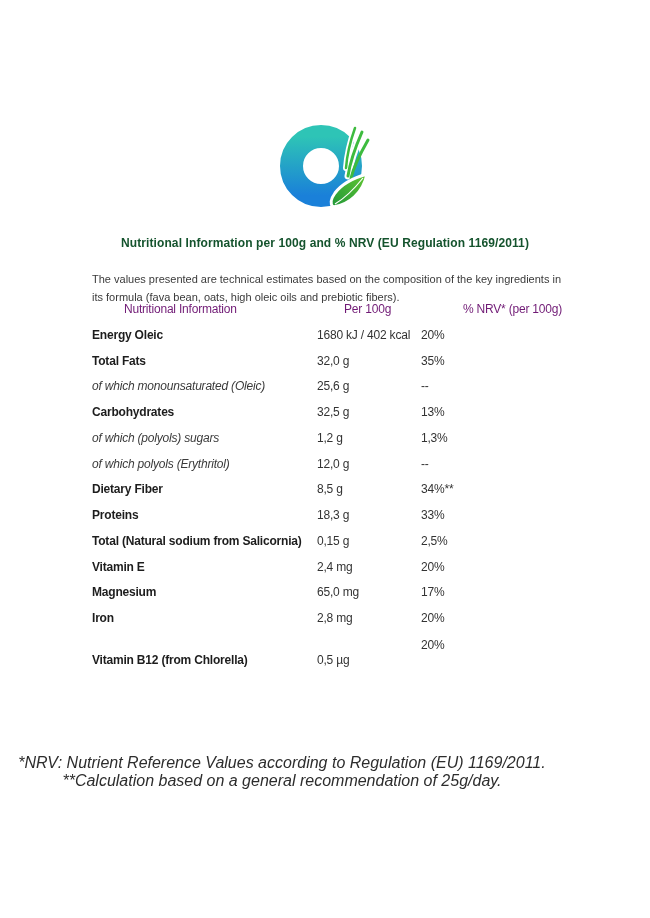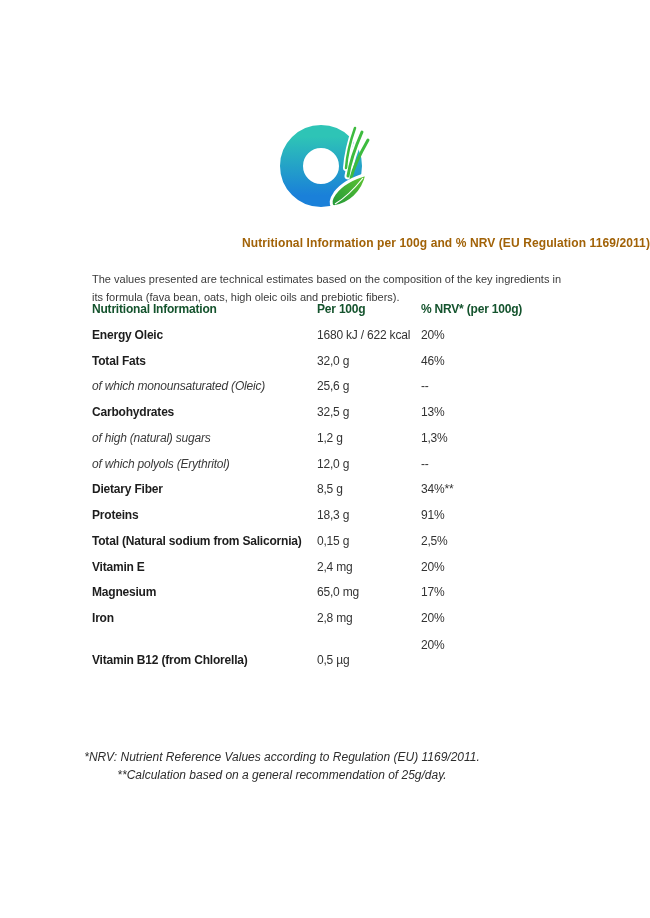--- a/index.html
+++ b/index.html
@@ -2,43 +2,43 @@
 <html><head>
 <meta charset="utf-8">
 <style>
   html,body{margin:0;padding:0;}
   body{
     width:650px;height:918px;background:#ffffff;position:relative;
     font-family:"Liberation Sans", sans-serif;color:#222;overflow:hidden;
   }
   .logo{position:absolute;left:275px;top:116px;width:100px;height:100px;}
   .title{
-    position:absolute;left:0;top:236px;width:650px;text-align:right;
-    font-size:12px;font-weight:bold;color:#a16207;letter-spacing:.1px;
+    position:absolute;left:0;top:236px;width:650px;text-align:center;
+    font-size:12px;font-weight:bold;color:#14532d;letter-spacing:.1px;
   }
   .intro{
     position:absolute;left:92px;top:260px;width:472px;
     font-size:11px;line-height:17.5px;color:#3a3a3a;
   }
   .ntable{
     position:absolute;left:92px;top:302px;width:470px;font-size:12px;
   }
   .row{display:flex;height:25.75px;align-items:flex-start;}
   .cell{white-space:nowrap;letter-spacing:-0.2px;}
   .cell-label{width:225px;}
   .cell-per{width:104px;color:#333;}
   .cell-nrv{flex:1;color:#333;}
-  .header-row .cell{font-weight:bold;color:#14532d;}
+  .header-row .cell{font-weight:normal;color:#701a75;margin-left:32px;}
   .cell-label.bold{font-weight:bold;color:#1d1d1d;}
   .cell-label.italic{font-style:italic;color:#3a3a3a;}
   .nrv-raised{margin-top:16px;}
   .nrv-raised .cell-nrv{position:relative;top:-15px;}
   .footnote{
     position:absolute;left:0;width:564px;text-align:center;
-    font-size:12px;font-style:italic;color:#2d2d2d;
+    font-size:16px;font-style:italic;color:#2d2d2d;
   }
   .fn1{top:738px;} .fn2{top:756px;}
 </style>
 </head>
 <body>
 
 <div class="logo">
   <svg viewBox="0 0 100 100" width="100" height="100">
     <defs>
       <linearGradient id="ringGrad" x1="0" y1="0" x2="0" y2="1">
@@ -67,57 +67,57 @@
 
 <div class="ntable">
   <div class="row header-row">
     <span class="cell cell-label">Nutritional Information</span>
     <span class="cell cell-per">Per 100g</span>
     <span class="cell cell-nrv">% NRV* (per 100g)</span>
   </div>
   <div>
       <div class="row">
     <span class="cell cell-label bold">Energy Oleic</span>
-    <span class="cell cell-per">1680 kJ / 622 kcal</span>
+    <span class="cell cell-per">1680 kJ / 402 kcal</span>
     <span class="cell cell-nrv">20%</span>
   </div>
       <div class="row">
     <span class="cell cell-label bold">Total Fats</span>
     <span class="cell cell-per">32,0 g</span>
-    <span class="cell cell-nrv">46%</span>
+    <span class="cell cell-nrv">35%</span>
   </div>
       <div class="row">
     <span class="cell cell-label italic">of which monounsaturated (Oleic)</span>
     <span class="cell cell-per">25,6 g</span>
     <span class="cell cell-nrv">--</span>
   </div>
       <div class="row">
     <span class="cell cell-label bold">Carbohydrates</span>
     <span class="cell cell-per">32,5 g</span>
     <span class="cell cell-nrv">13%</span>
   </div>
       <div class="row">
-    <span class="cell cell-label italic">of high (natural) sugars</span>
+    <span class="cell cell-label italic">of which (polyols) sugars</span>
     <span class="cell cell-per">1,2 g</span>
     <span class="cell cell-nrv">1,3%</span>
   </div>
       <div class="row">
     <span class="cell cell-label italic">of which polyols (Erythritol)</span>
     <span class="cell cell-per">12,0 g</span>
     <span class="cell cell-nrv">--</span>
   </div>
       <div class="row">
     <span class="cell cell-label bold">Dietary Fiber</span>
     <span class="cell cell-per">8,5 g</span>
     <span class="cell cell-nrv">34%**</span>
   </div>
       <div class="row">
     <span class="cell cell-label bold">Proteins</span>
     <span class="cell cell-per">18,3 g</span>
-    <span class="cell cell-nrv">91%</span>
+    <span class="cell cell-nrv">33%</span>
   </div>
       <div class="row">
     <span class="cell cell-label bold">Total (Natural sodium from Salicornia)</span>
     <span class="cell cell-per">0,15 g</span>
     <span class="cell cell-nrv">2,5%</span>
   </div>
       <div class="row">
     <span class="cell cell-label bold">Vitamin E</span>
     <span class="cell cell-per">2,4 mg</span>
     <span class="cell cell-nrv">20%</span>

